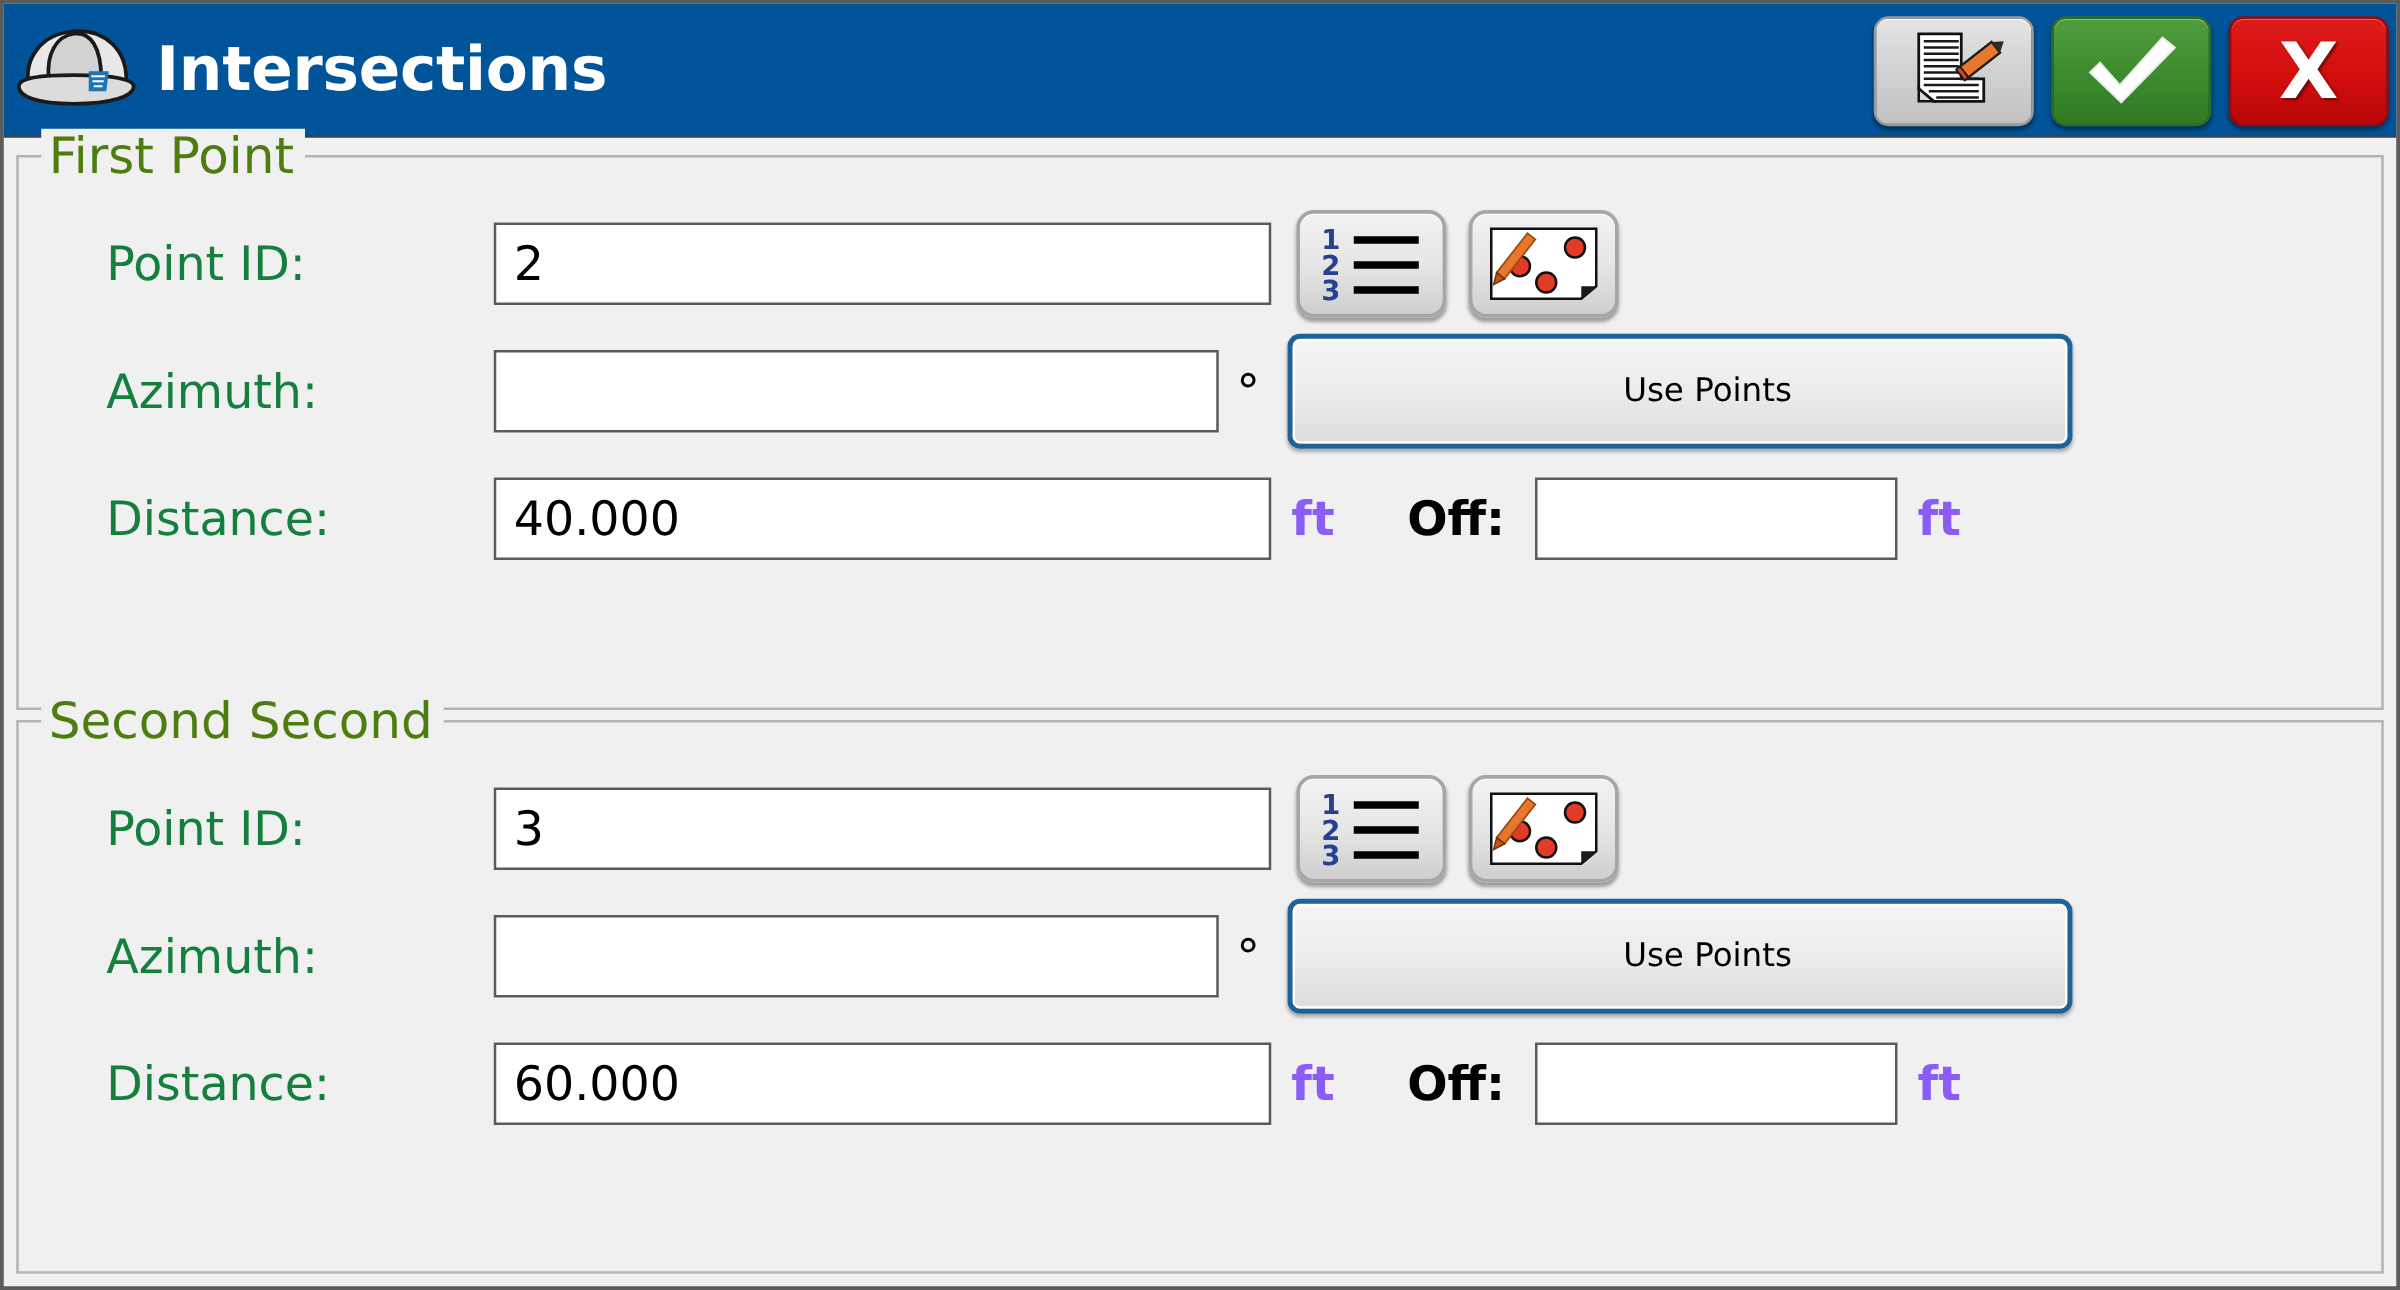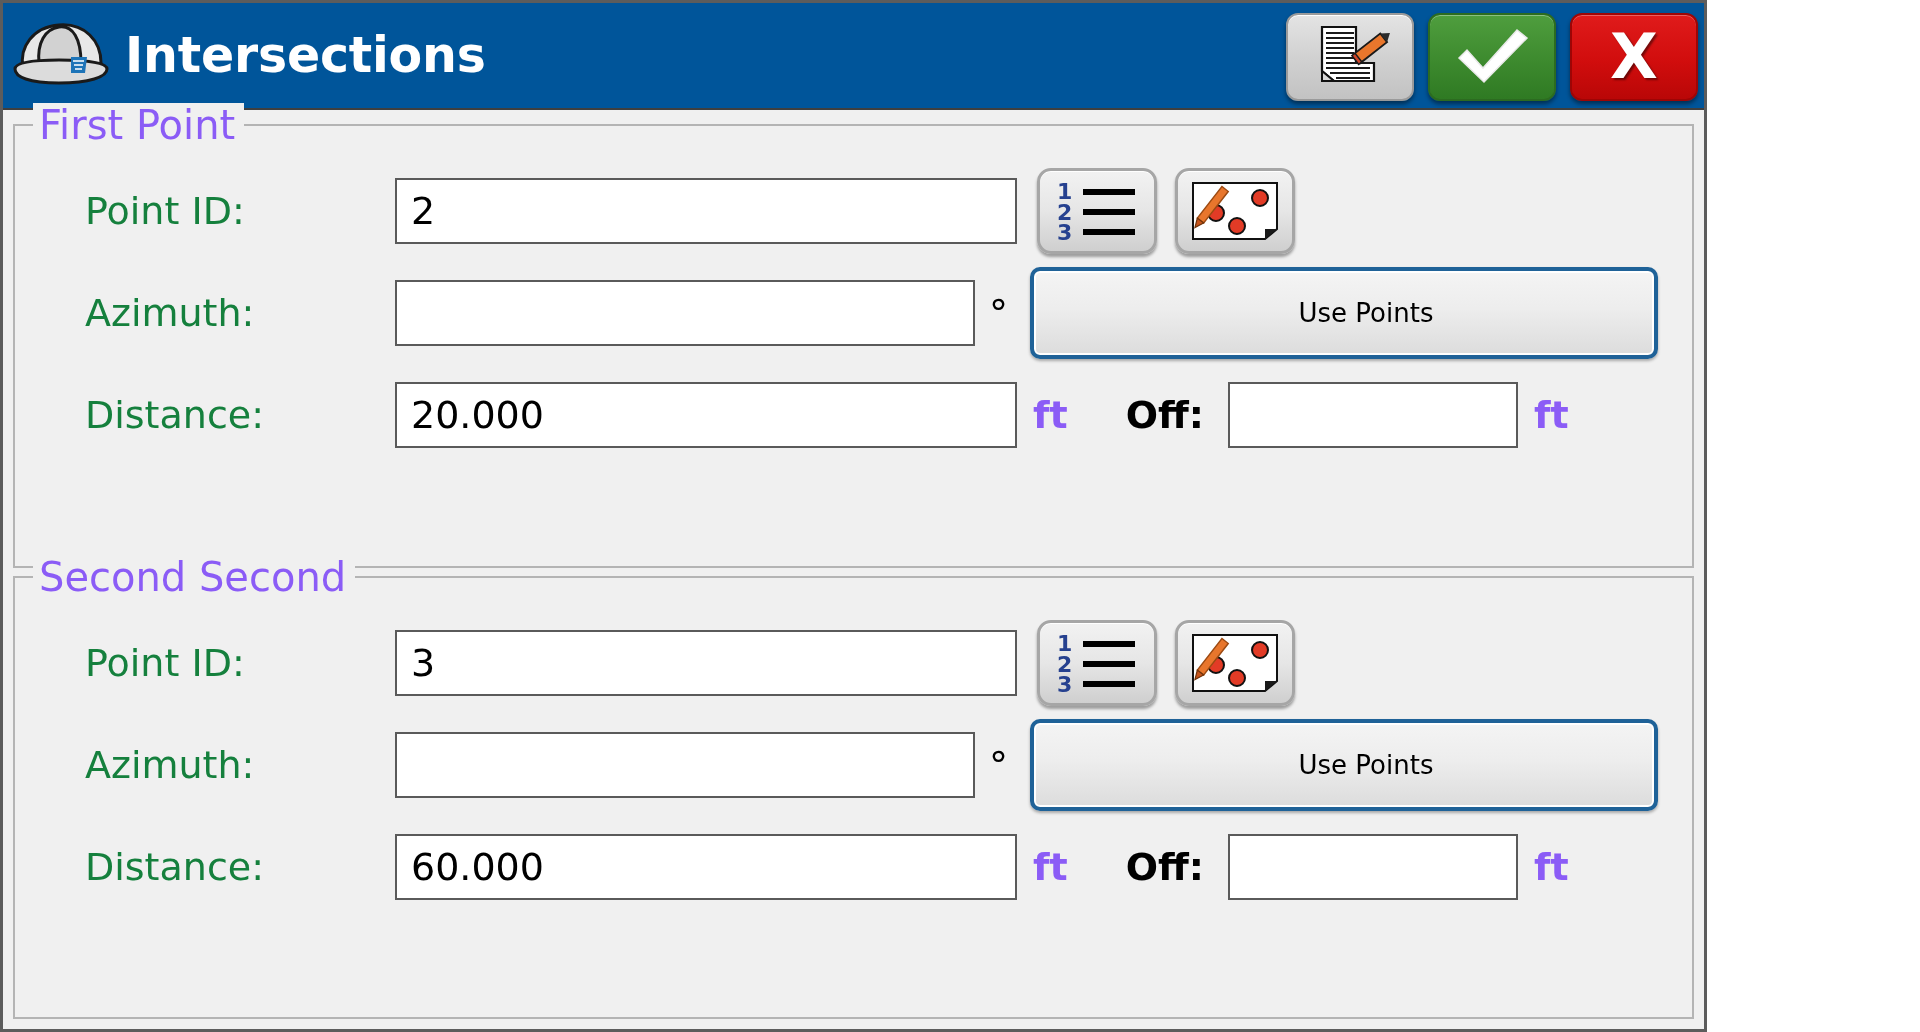--- a/index.html
+++ b/index.html
@@ -9,21 +9,21 @@
   }
   body {
     width: 1920px;
     height: 1032px;
     overflow: hidden;
     font-family: "DejaVu Sans", "Liberation Sans", sans-serif;
   }
 
   .window {
     position: relative;
-    width: 1707px;
+    width: 1920px;
     height: 1032px;
     box-sizing: border-box;
     border: 3px solid #5c5c5c;
     background: #f0f0f0;
     display: flex;
     flex-direction: column;
   }
 
   
   .titlebar {
@@ -112,21 +112,21 @@
     padding: 34px 10px 10px 10px;
     flex: 1 1 auto;
   }
   .group-legend {
     position: absolute;
     top: -23px;
     left: 18px;
     background: #f0f0f0;
     padding: 0 9px 0 6px;
     font-size: 40px;
-    color: #8b5cf6;
+    color: #4d7c0f;
     line-height: 1.1;
     white-space: nowrap;
   }
 
   .row {
     display: flex;
     align-items: center;
     height: 102px;
   }
   .row-label {
@@ -300,21 +300,21 @@
 
       <div class="row">
         <div class="row-label">Azimuth:</div>
         <div class="field field-azim" title=""></div>
         <div class="deg">°</div>
         <div class="use-points">Use Points</div>
       </div>
 
       <div class="row">
         <div class="row-label">Distance:</div>
-        <div class="field field-wide" title="">20.000</div>
+        <div class="field field-wide" title="">40.000</div>
         <div class="unit">ft</div>
         <div class="off-label">Off:</div>
         <div class="field field-off"></div>
         <div class="unit">ft</div>
       </div>
     </div>
 
     <div class="group">
       <div class="group-legend">Second Second</div>
 

